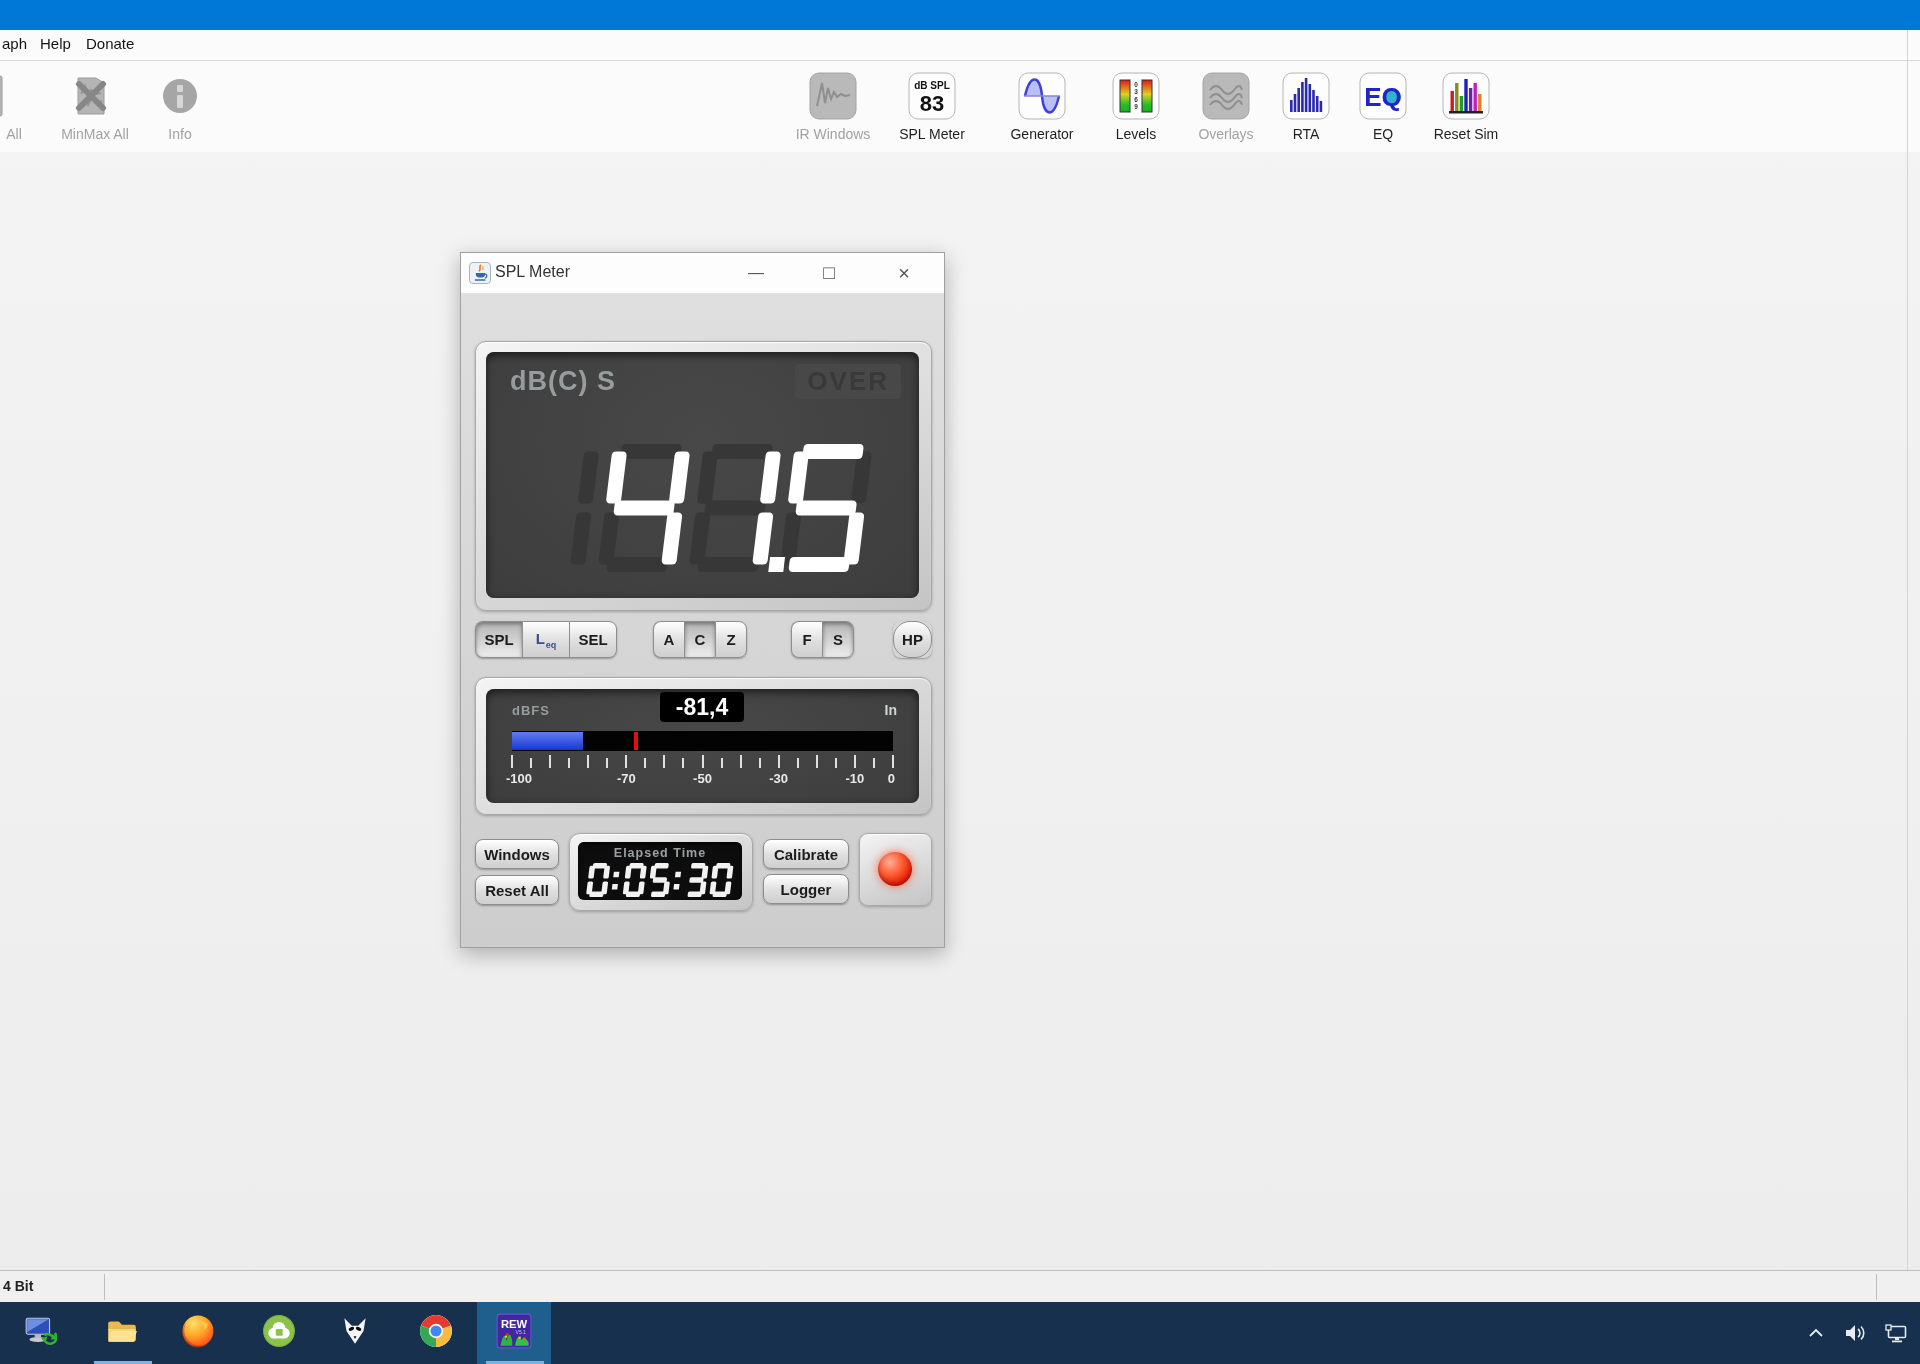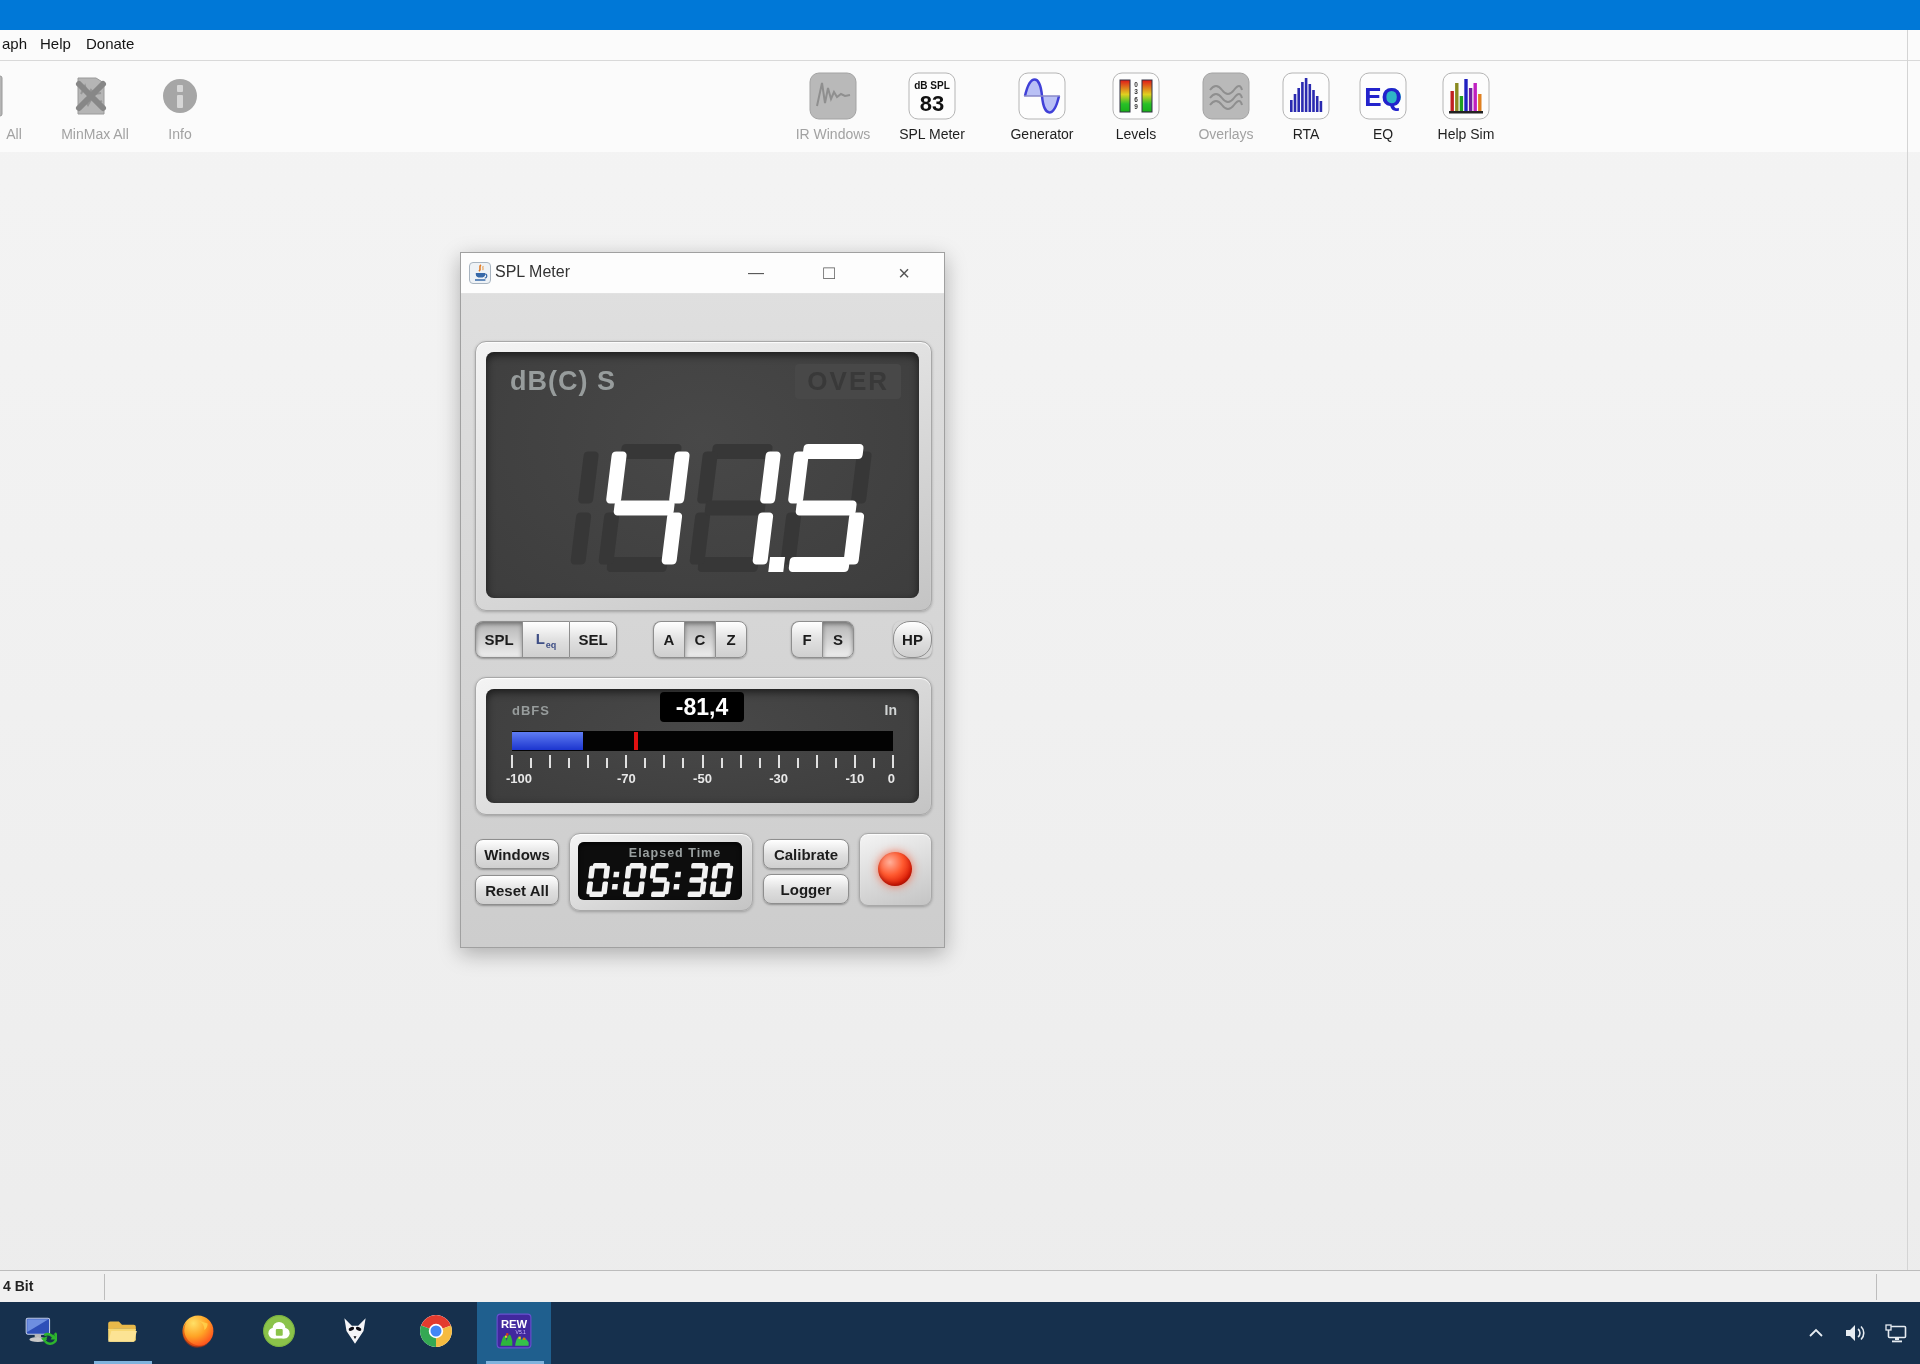--- a/index.html
+++ b/index.html
@@ -51,21 +51,21 @@
   .meter-valuebox{left:174px;top:3px;width:84px;height:30px;background:#000;border-radius:4px;
                   color:#fff;font-size:23px;font-weight:bold;text-align:center;line-height:30px;}
   .meter-in{right:22px;top:13px;font-size:14px;font-weight:bold;color:#d2d5d5;}
   .meter-bar{left:26px;top:42px;width:381px;height:20px;background:#030303;}
   .meter-fill{position:absolute;left:0;top:1px;height:18px;background:linear-gradient(180deg,#5f7df2,#1c35cf);}
   .meter-peak{position:absolute;top:1px;width:4px;height:18px;background:#e01010;}
   .tick{position:absolute;width:2px;background:#e0e0e0;}
   .scale-label{position:absolute;top:0;font-size:13px;font-weight:bold;color:#e8e8e8;}
   .ctl-btn{width:82px;height:28px;font-size:15px;}
   .elapsed-label{left:0;top:4px;width:100%;text-align:center;font-size:12.5px;font-weight:bold;
-                 color:#9aa0a0;letter-spacing:1px;padding-left:15px;}
+                 color:#9aa0a0;letter-spacing:1px;}
   .record-btn{left:398px;top:580px;width:71px;height:71px;border-radius:9px;
               background:linear-gradient(160deg,#f4f4f4,#c4c4c4);border:1px solid #a8a8a8;
               box-shadow:inset 0 1px 1px rgba(255,255,255,.9),0 1px 3px rgba(0,0,0,.25);}
   .record-led{position:absolute;left:18px;top:18px;width:34px;height:34px;border-radius:50%;
               background:radial-gradient(circle at 35% 30%, #ffb09a, #ff5a30 40%, #e02008 70%, #a81200);
               box-shadow:0 0 10px rgba(255,70,30,.75), inset 0 -2px 4px rgba(120,0,0,.5);}
 
   
   .statusbar{left:0;top:1270px;width:1920px;height:32px;background:#f0f0f0;border-top:1px solid #bcbcbc;}
   .status-text{left:3px;top:7px;font-size:14px;font-weight:bold;color:#222;}
@@ -165,21 +165,21 @@
       <div class="abs tb-item" style="left: 1421px;"><span><svg class="tb-icon" viewBox="0 0 48 48">
             <rect x="1" y="1" width="46" height="46" rx="9" fill="#fdfdfd" stroke="#b5b5b5"></rect>
             <rect x="8.5" y="19" width="3.4" height="20" fill="#c02020"></rect>
             <rect x="13.1" y="11" width="3.4" height="28" fill="#8a8a20"></rect>
             <rect x="17.7" y="24" width="3.4" height="15" fill="#20a020"></rect>
             <rect x="22.299999999999997" y="7" width="3.4" height="32" fill="#2020c0"></rect>
             <rect x="26.9" y="16" width="3.4" height="23" fill="#7020a0"></rect>
             <rect x="31.5" y="11" width="3.4" height="28" fill="#c020c0"></rect>
             <rect x="36.099999999999994" y="22" width="3.4" height="17" fill="#e08020"></rect>
             <rect x="7" y="39" width="34" height="2.5" fill="#222"></rect>
-          </svg></span><div class="tb-label">Help Sim</div></div>
+          </svg></span><div class="tb-label">Reset Sim</div></div>
     </div>
 
   <div class="abs dialog">
     <div class="abs dlg-titlebar">
       <span class="abs" style="left:8px;top:9px;width:22px;height:22px;">
         <svg width="22" height="22" viewBox="0 0 22 22">
           <rect x="0.5" y="0.5" width="21" height="21" rx="3.5" fill="#eef2f6" stroke="#a8b4c0"></rect>
           <path d="M12,3 C9,5 13,6.2 10,9.2" stroke="#e07820" stroke-width="1.6" fill="none"></path>
           <path d="M14.4,4.2 C12.6,5.6 15.2,6.2 13.6,8.2" stroke="#e89a48" stroke-width="1.1" fill="none"></path>
           <path d="M6.8,11 h9.4 v1.2 a4.7,3.4 0 0 1 -9.4,0 Z" fill="#3668a8"></path>

